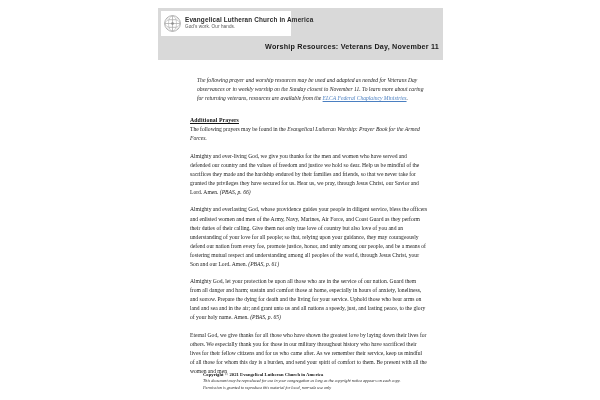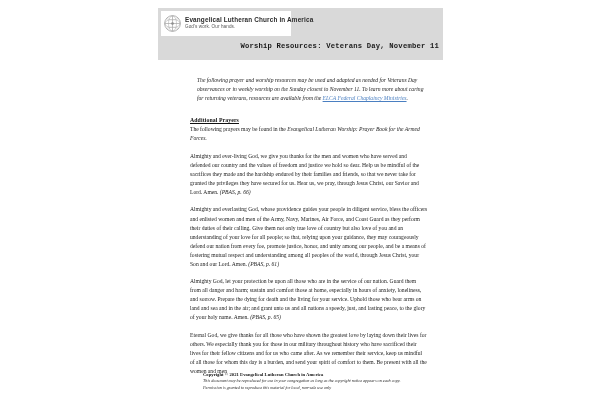--- a/index.html
+++ b/index.html
@@ -73,21 +73,21 @@
     color: #555555;
     margin-top: 2px;
     letter-spacing: 0.1px;
     white-space: nowrap;
   }
 
   .doc-title {
     position: absolute;
     right: 161px;
     top: 42px;
-    font-family: Liberation Mono, monospace;
+    font-family: Liberation Sans, sans-serif;
     font-size: 7.2px;
     font-weight: bold;
     color: #1a1a1a;
     letter-spacing: 0.2px;
     white-space: nowrap;
   }
 
   
   .content {
     position: absolute;

